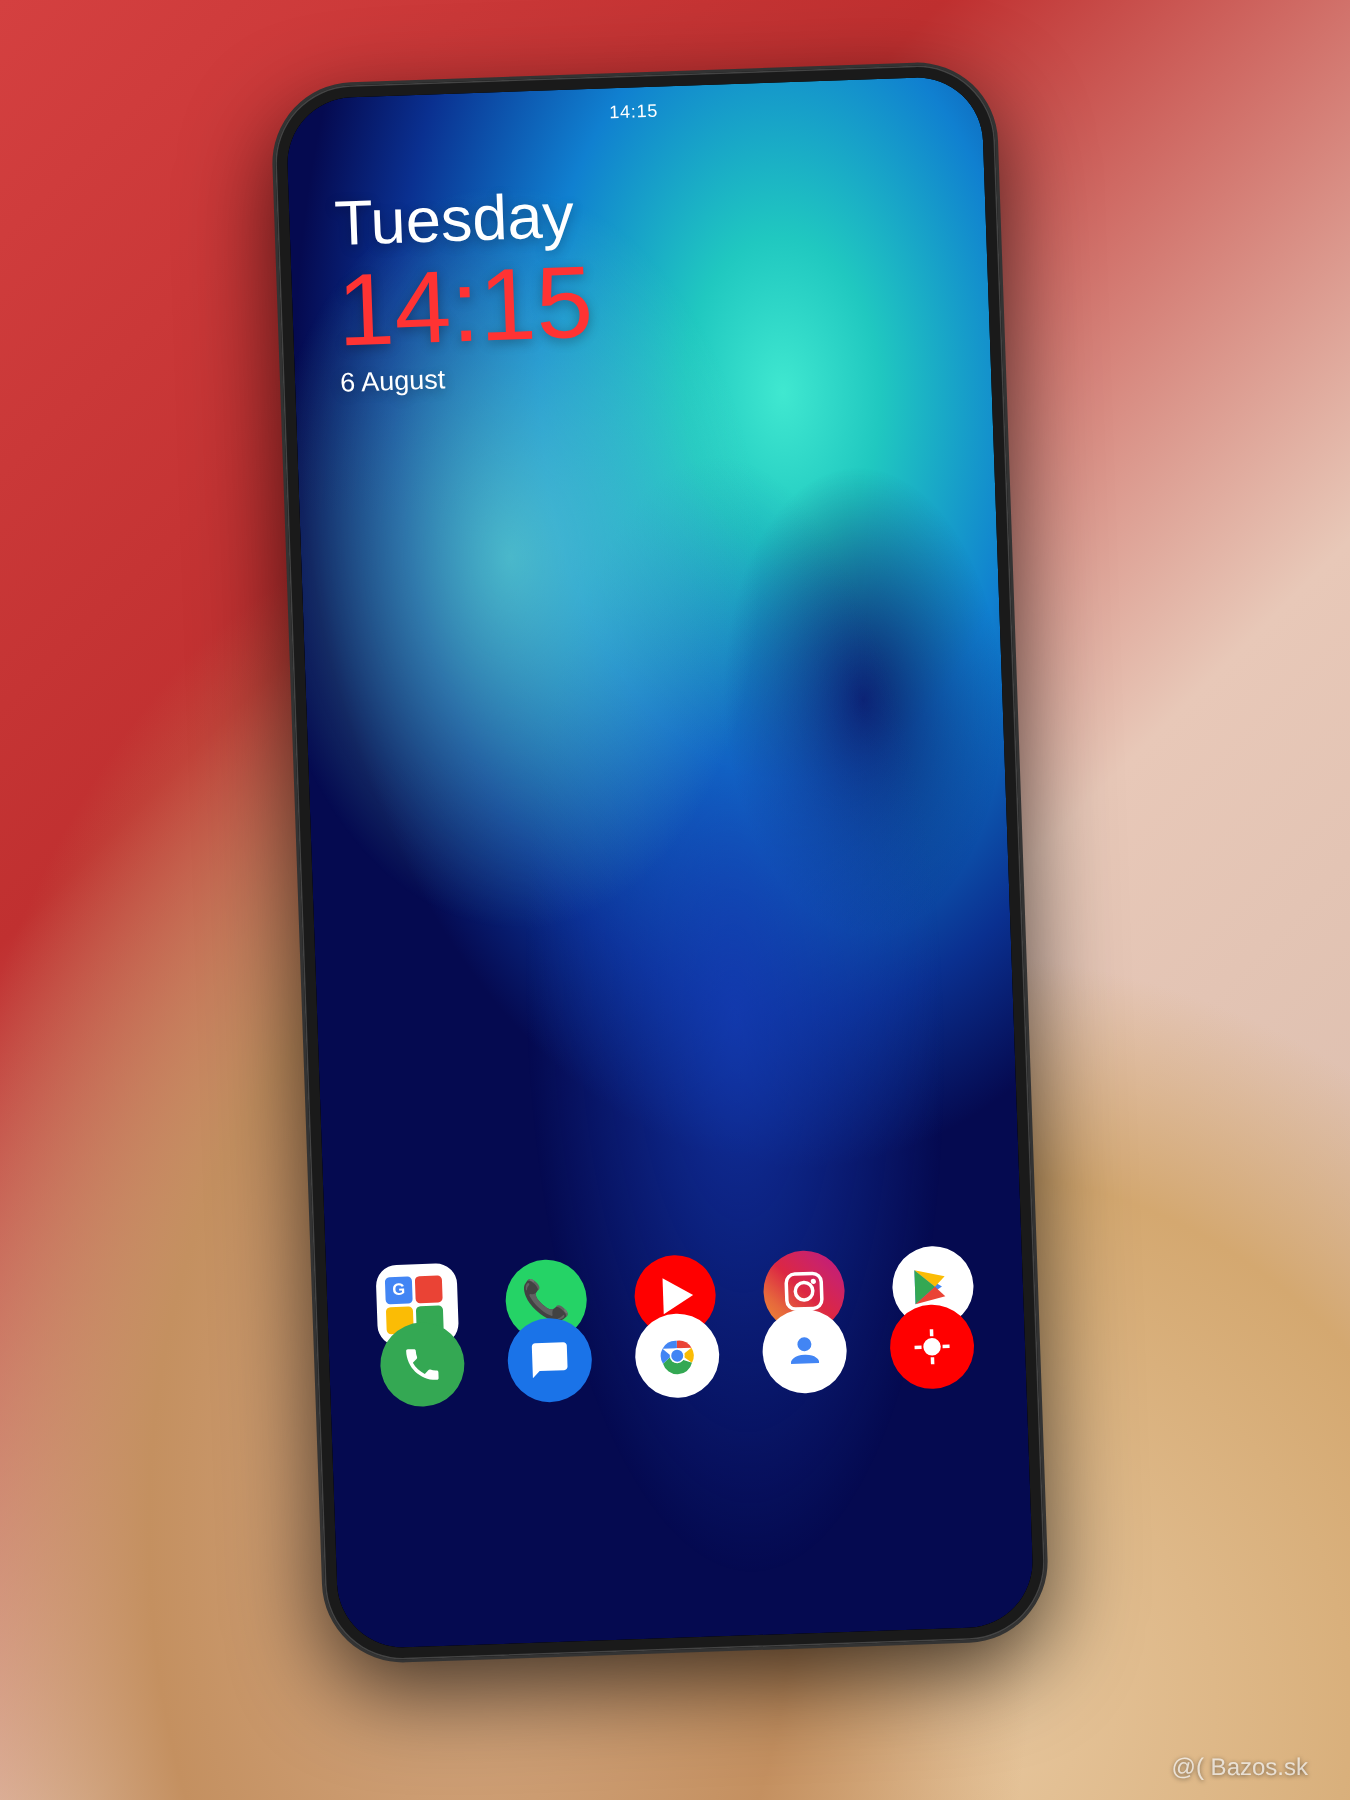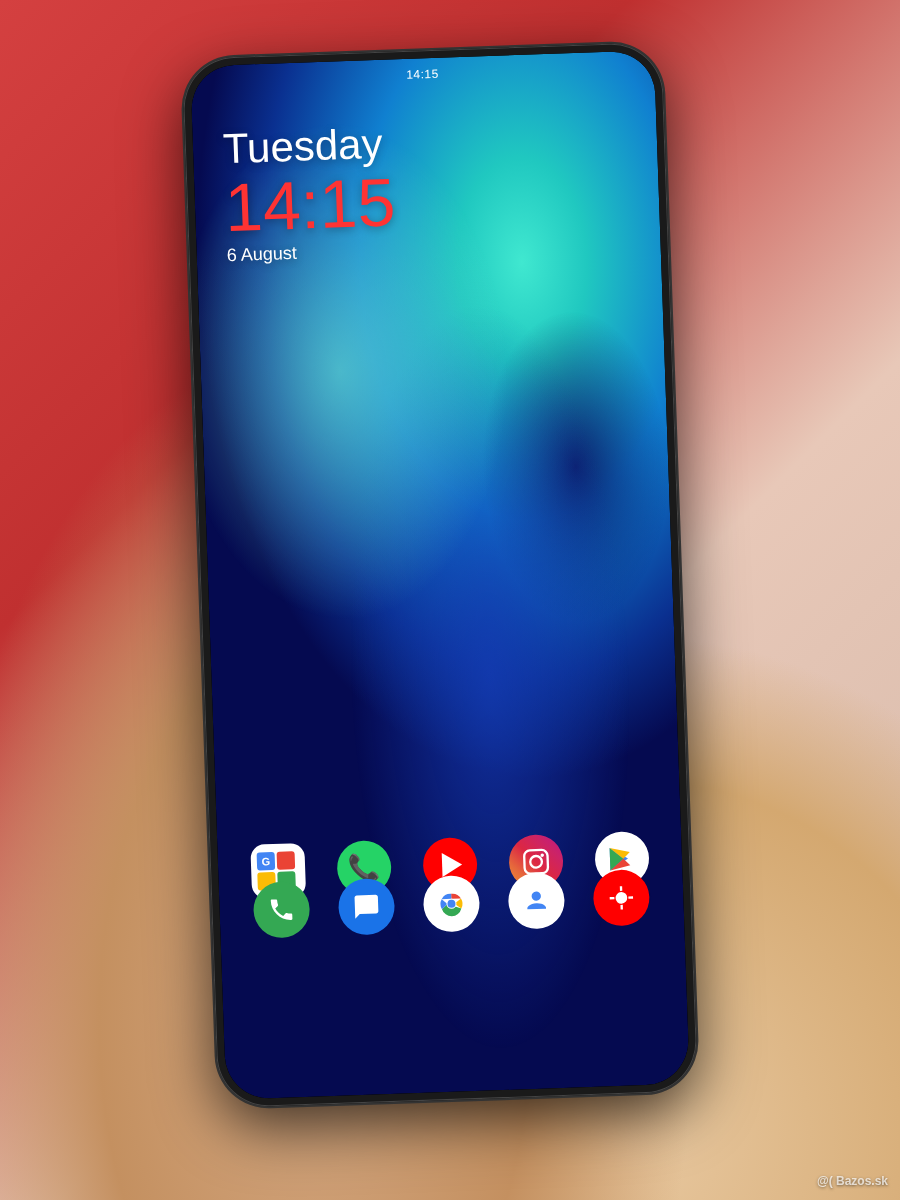--- a/index.html
+++ b/index.html
@@ -276,26 +276,25 @@
     .icon-chrome { background: white; }
     
     .icon-contacts { background: white; }
     
     .icon-special { background: #ff0000; }
 
     
     .watermark {
       position: absolute;
       bottom: 12px;
-      right: 12px;
+      right: 28px;
       color: rgba(255,255,255,0.7);
-      font-size: 12px;
+      font-size: 16px;
       z-index: 100;
       text-shadow: 0 1px 3px rgba(0,0,0,0.5);
-      font-weight: bold;
     }
   </style>
 </head>
 <body>
 
 <div class="scene">
 
   <div class="hand-bg"></div>
 
   <div class="phone-wrapper">

